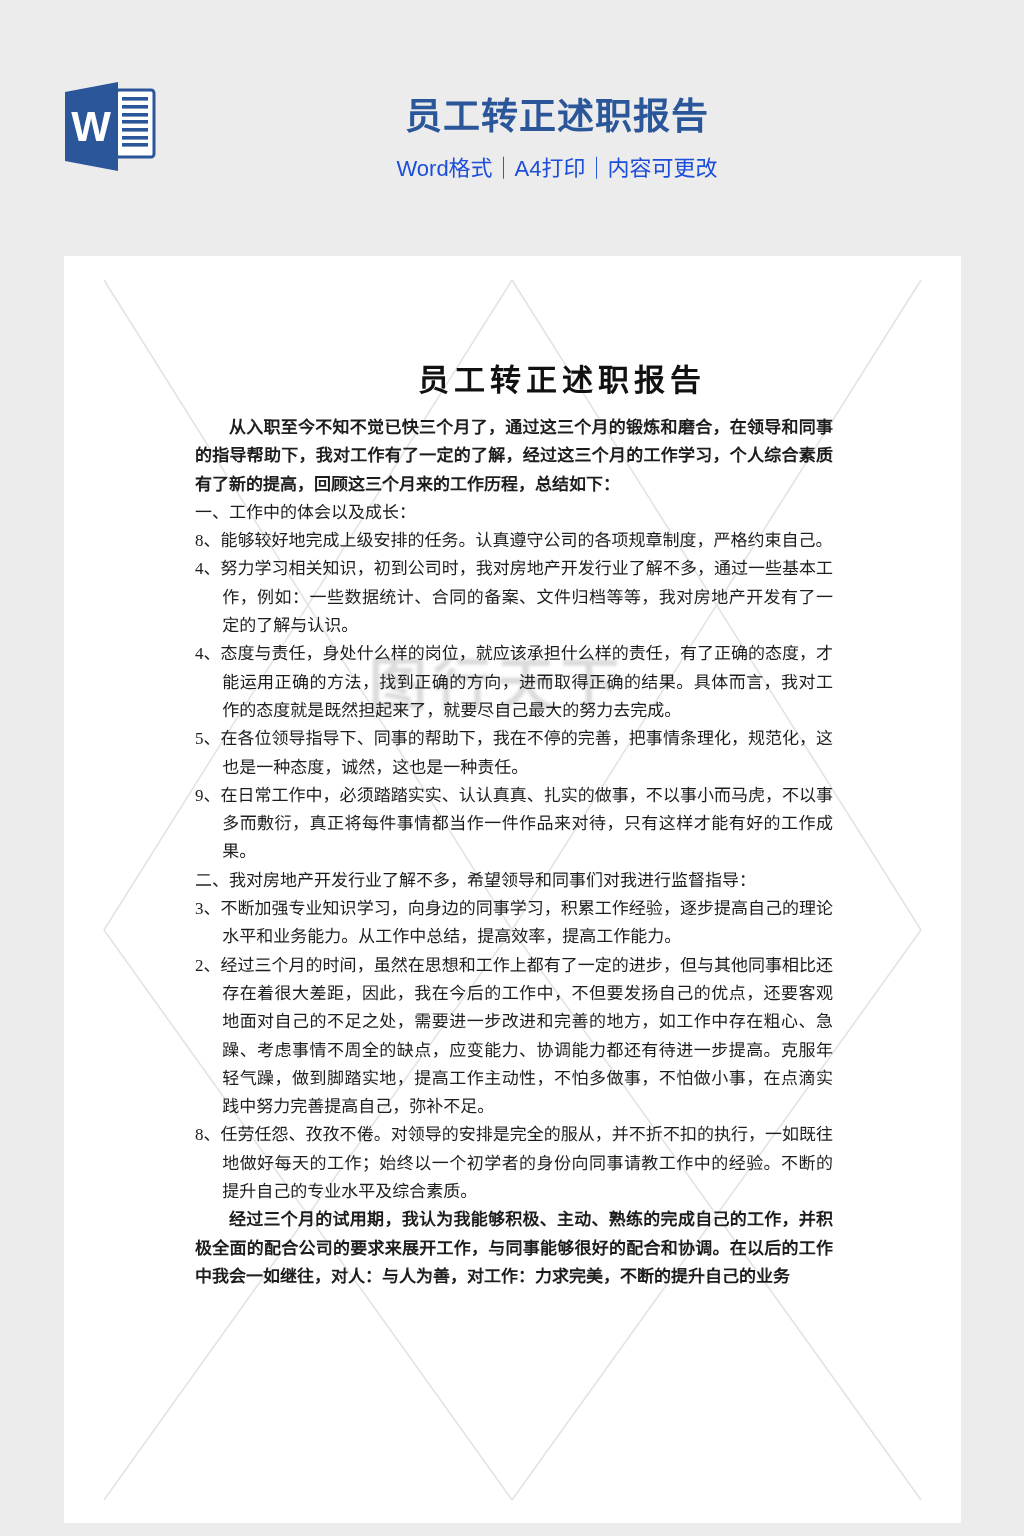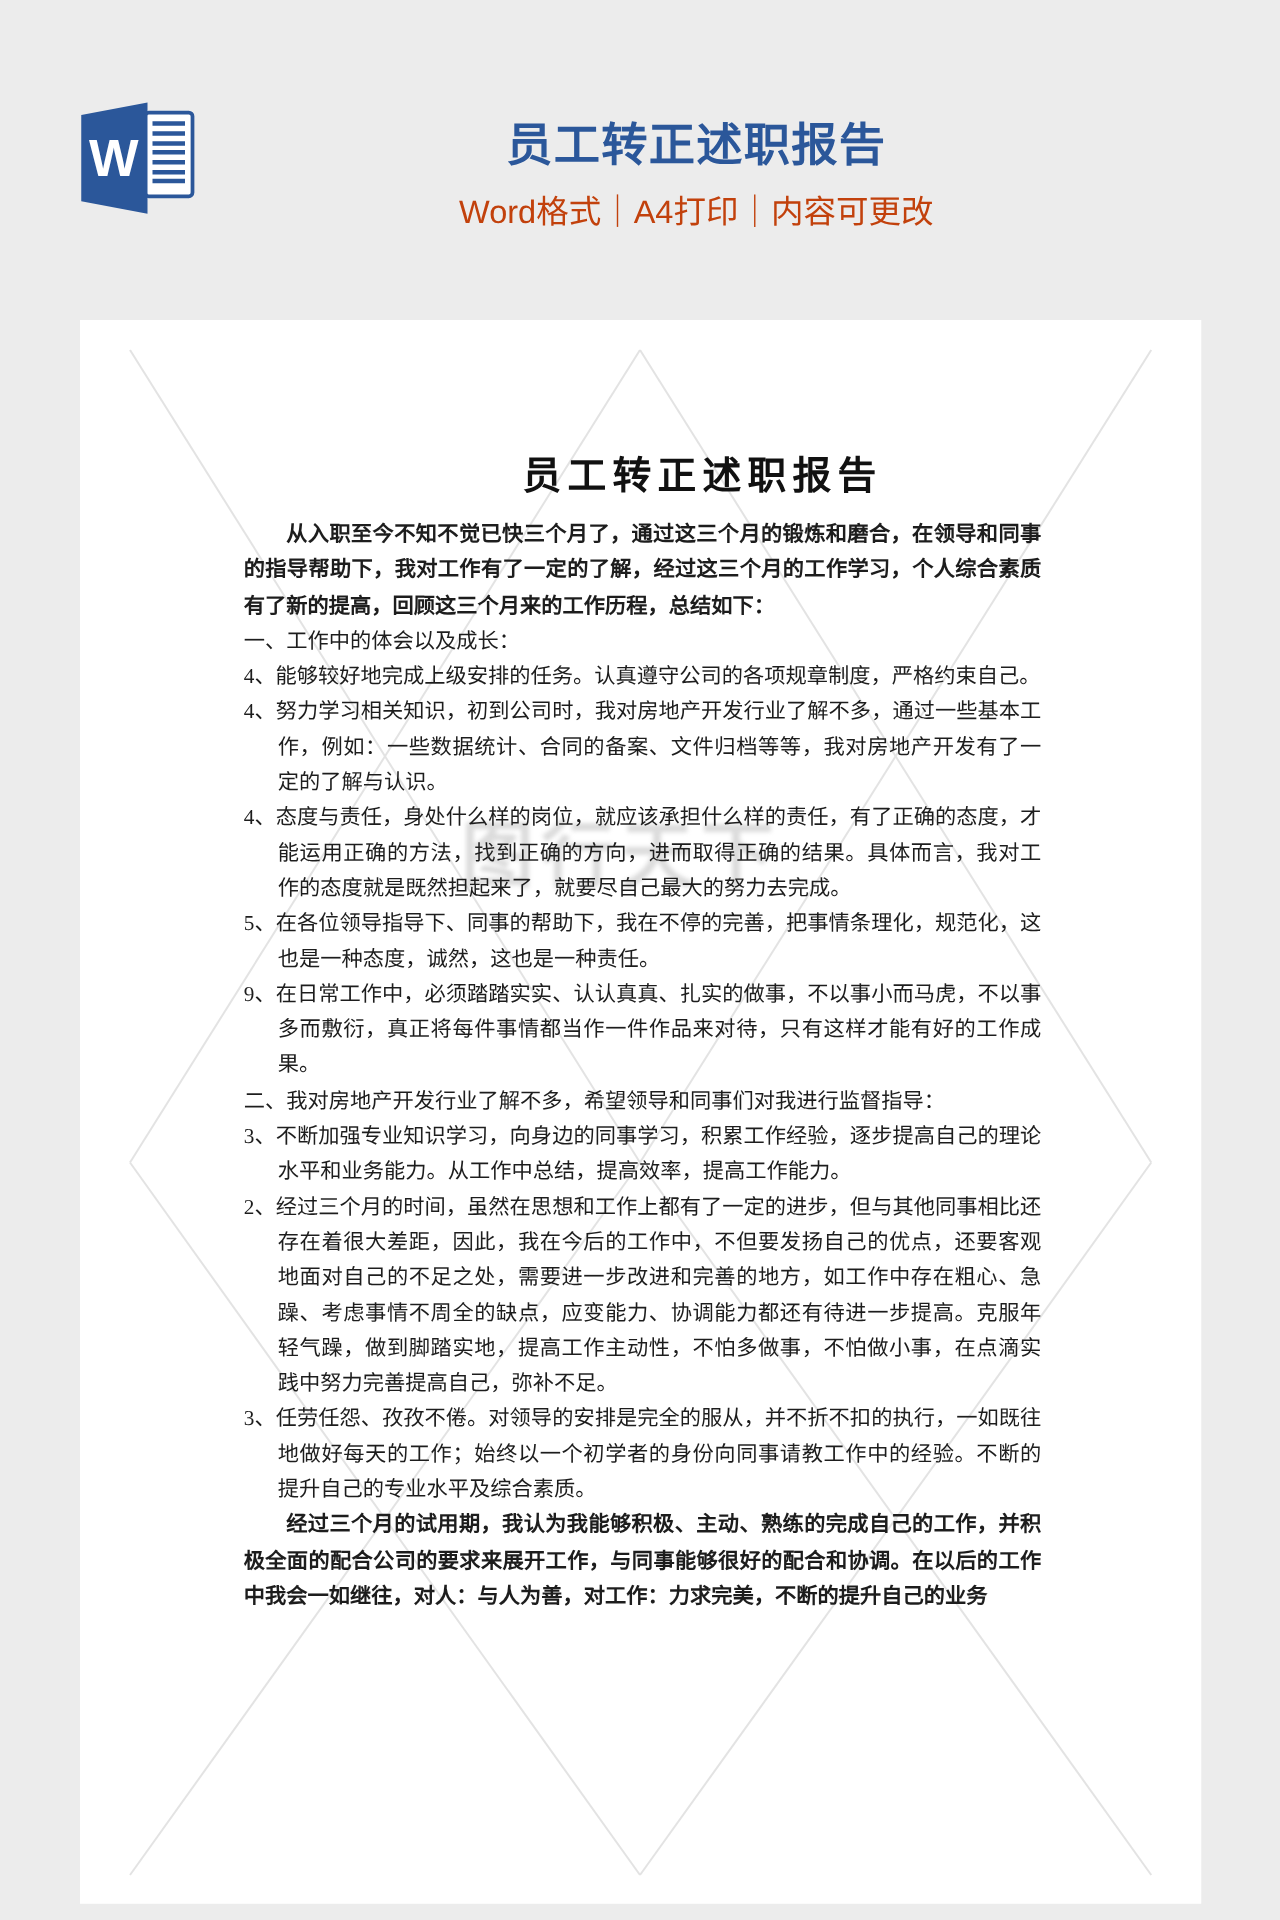--- a/index.html
+++ b/index.html
@@ -20,22 +20,22 @@
     padding-left:90px;box-sizing:border-box;
     text-align:center;
   }
   .header-title{
     margin:0;
     font-size:37px;line-height:46px;font-weight:bold;
     color:#2b579a;letter-spacing:1px;
   }
   .header-subtitle{
     margin:12px 0 0 0;
-    font-size:26px;line-height:34px;
-    color:#c2410c;font-weight:400;
+    font-size:22px;line-height:34px;
+    color:#1d4ed8;font-weight:400;
   }
 
   
   .page{
     position:absolute;left:64px;top:256px;
     width:897px;height:1267px;
     background:#ffffff;
   }
   .wm-lines{position:absolute;left:0;top:0;width:897px;height:1267px;}
   .wm-text{
@@ -112,26 +112,26 @@
       </g>
     </svg>
 
     <div class="wm-text">图行天下</div>
 
     <div class="doc">
       <h2 class="doc-title">员工转正述职报告</h2>
 
       <p class="para">从入职至今不知不觉已快三个月了，通过这三个月的锻炼和磨合，在领导和同事的指导帮助下，我对工作有了一定的了解，经过这三个月的工作学习，个人综合素质有了新的提高，回顾这三个月来的工作历程，总结如下：</p>
       <p class="heading">一、工作中的体会以及成长：</p>
-      <p class="item">4、能够较好地完成上级安排的任务。认真遵守公司的各项规章制度，严格约束自己。</p>
+      <p class="item">8、能够较好地完成上级安排的任务。认真遵守公司的各项规章制度，严格约束自己。</p>
       <p class="item">4、努力学习相关知识，初到公司时，我对房地产开发行业了解不多，通过一些基本工作，例如：一些数据统计、合同的备案、文件归档等等，我对房地产开发有了一定的了解与认识。</p>
       <p class="item">4、态度与责任，身处什么样的岗位，就应该承担什么样的责任，有了正确的态度，才能运用正确的方法，找到正确的方向，进而取得正确的结果。具体而言，我对工作的态度就是既然担起来了，就要尽自己最大的努力去完成。</p>
       <p class="item">5、在各位领导指导下、同事的帮助下，我在不停的完善，把事情条理化，规范化，这也是一种态度，诚然，这也是一种责任。</p>
       <p class="item">9、在日常工作中，必须踏踏实实、认认真真、扎实的做事，不以事小而马虎，不以事多而敷衍，真正将每件事情都当作一件作品来对待，只有这样才能有好的工作成果。</p>
       <p class="heading">二、我对房地产开发行业了解不多，希望领导和同事们对我进行监督指导：</p>
       <p class="item">3、不断加强专业知识学习，向身边的同事学习，积累工作经验，逐步提高自己的理论水平和业务能力。从工作中总结，提高效率，提高工作能力。</p>
       <p class="item">2、经过三个月的时间，虽然在思想和工作上都有了一定的进步，但与其他同事相比还存在着很大差距，因此，我在今后的工作中，不但要发扬自己的优点，还要客观地面对自己的不足之处，需要进一步改进和完善的地方，如工作中存在粗心、急躁、考虑事情不周全的缺点，应变能力、协调能力都还有待进一步提高。克服年轻气躁，做到脚踏实地，提高工作主动性，不怕多做事，不怕做小事，在点滴实践中努力完善提高自己，弥补不足。</p>
-      <p class="item">3、任劳任怨、孜孜不倦。对领导的安排是完全的服从，并不折不扣的执行，一如既往地做好每天的工作；始终以一个初学者的身份向同事请教工作中的经验。不断的提升自己的专业水平及综合素质。</p>
+      <p class="item">8、任劳任怨、孜孜不倦。对领导的安排是完全的服从，并不折不扣的执行，一如既往地做好每天的工作；始终以一个初学者的身份向同事请教工作中的经验。不断的提升自己的专业水平及综合素质。</p>
       <p class="para">经过三个月的试用期，我认为我能够积极、主动、熟练的完成自己的工作，并积极全面的配合公司的要求来展开工作，与同事能够很好的配合和协调。在以后的工作中我会一如继往，对人：与人为善，对工作：力求完美，不断的提升自己的业务</p>
     </div>
   </div>
 
 </div>
 
 </body></html>

